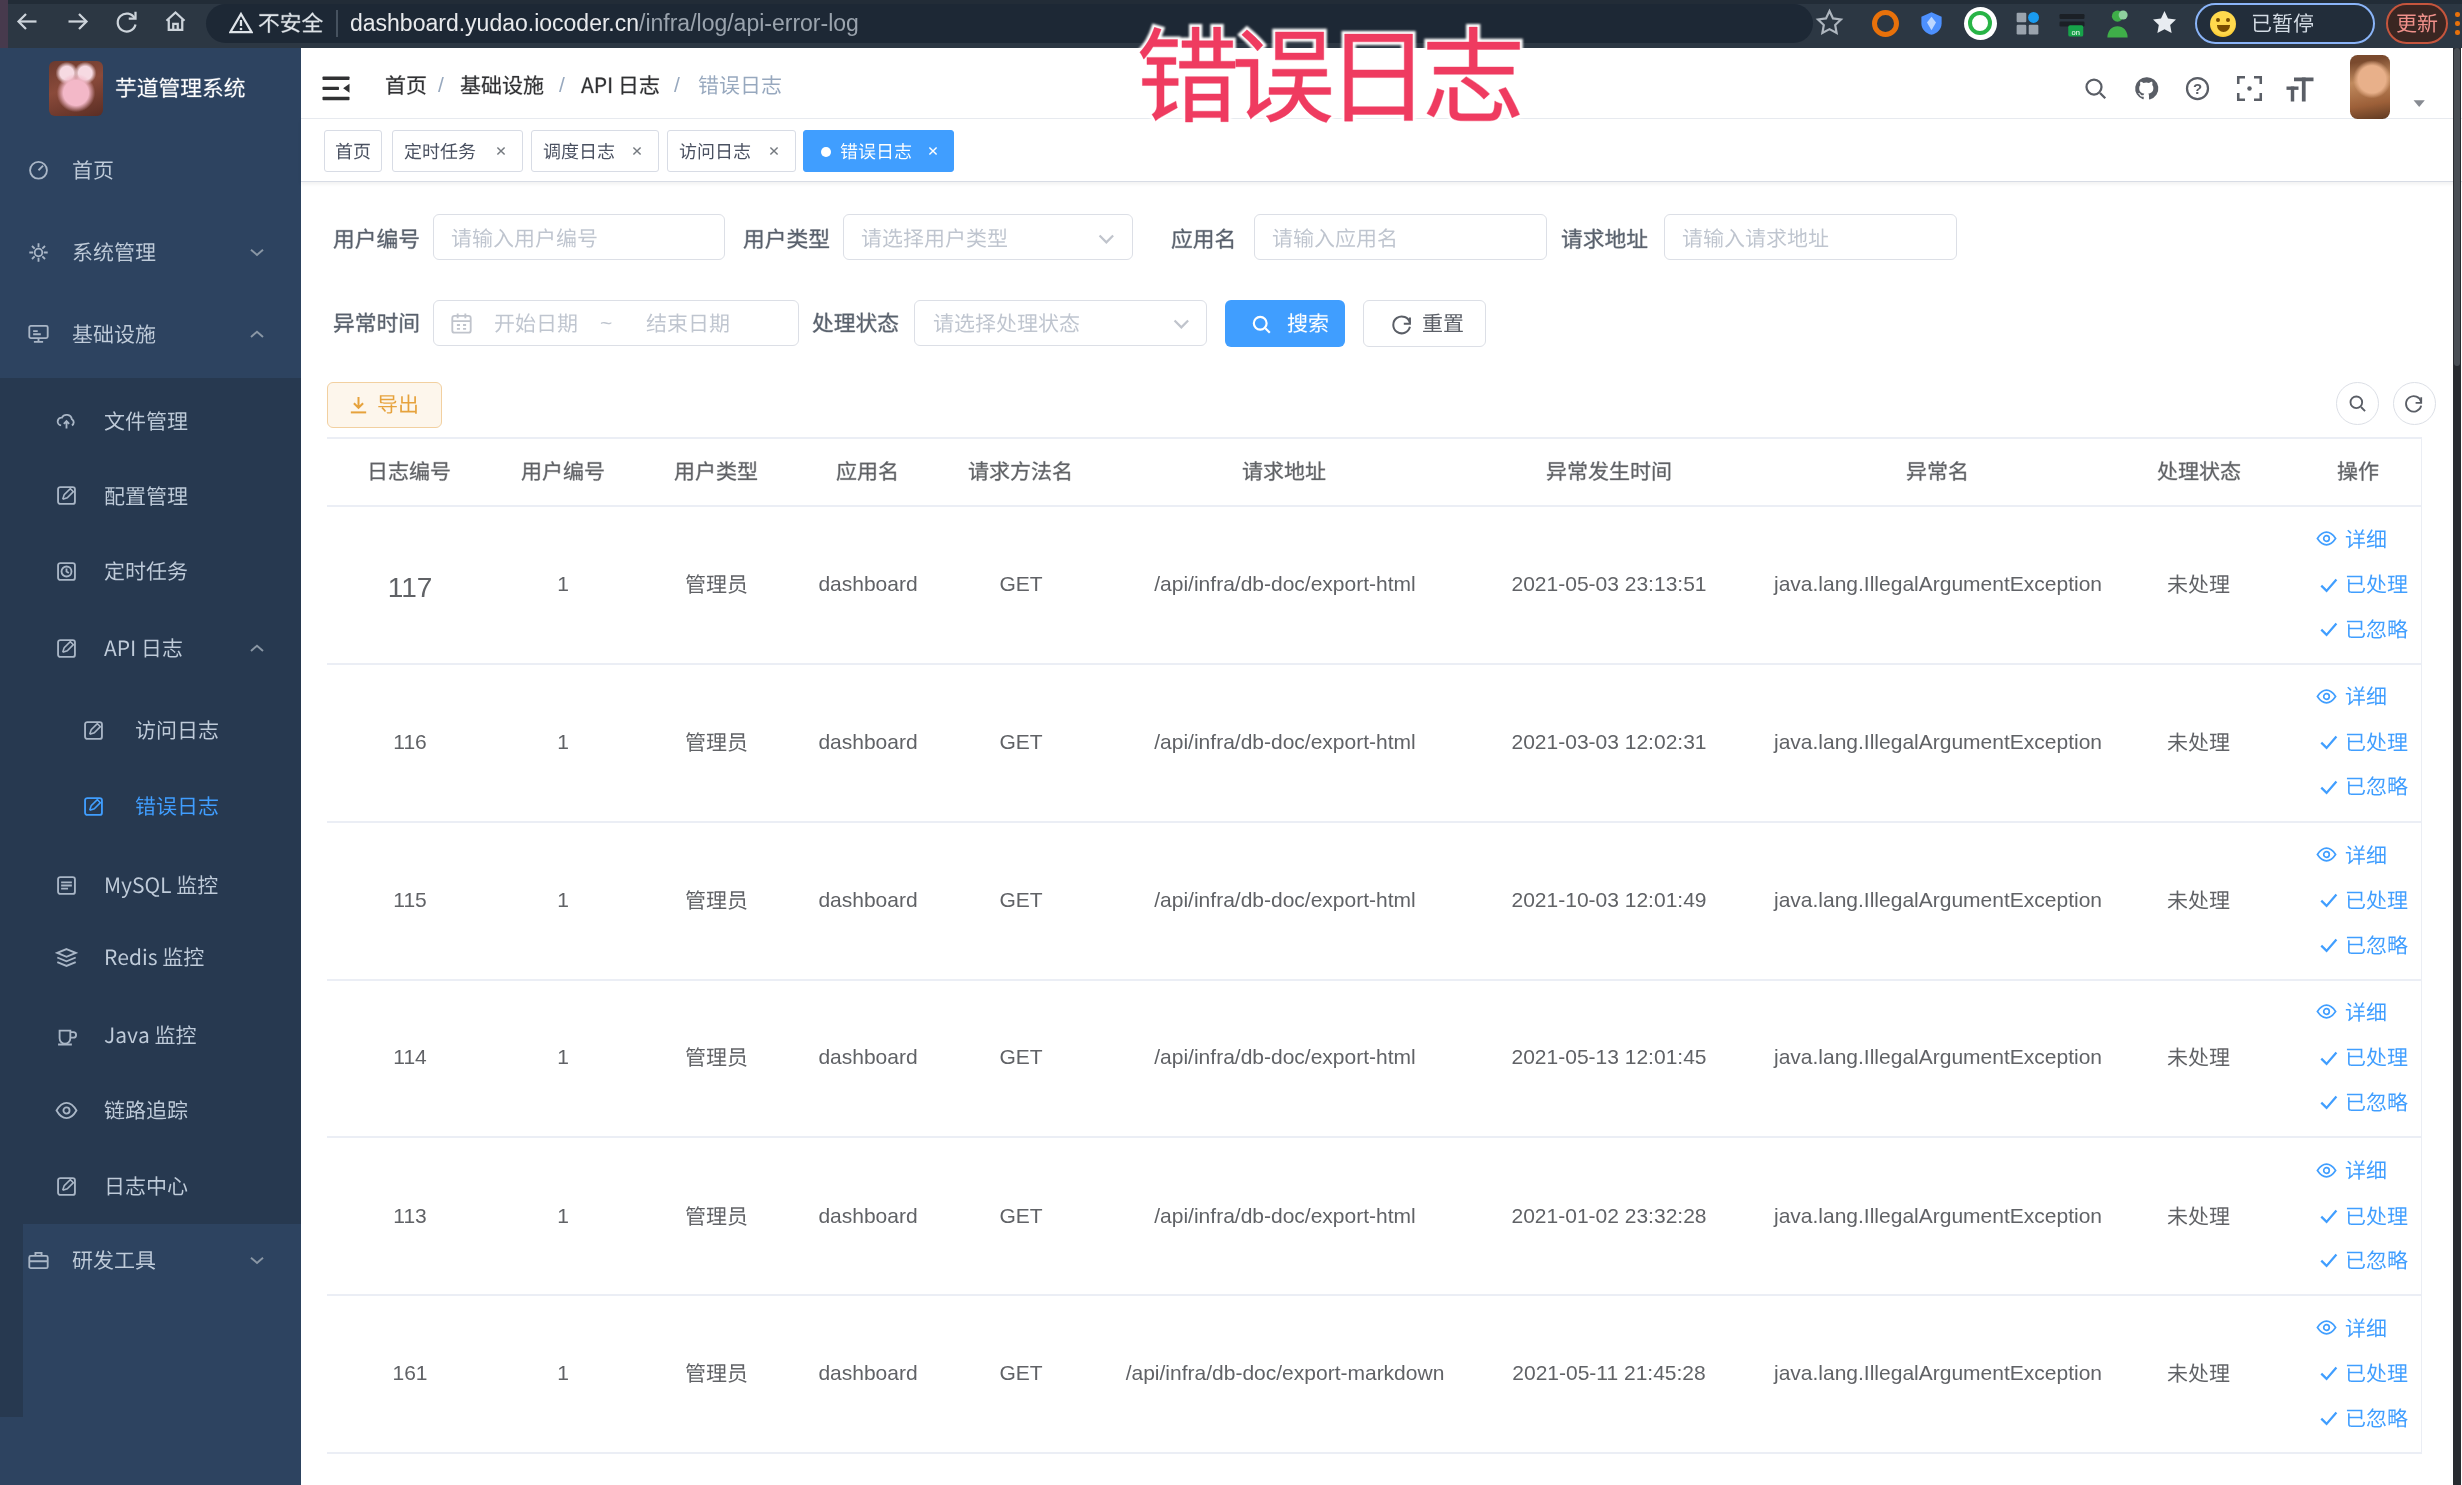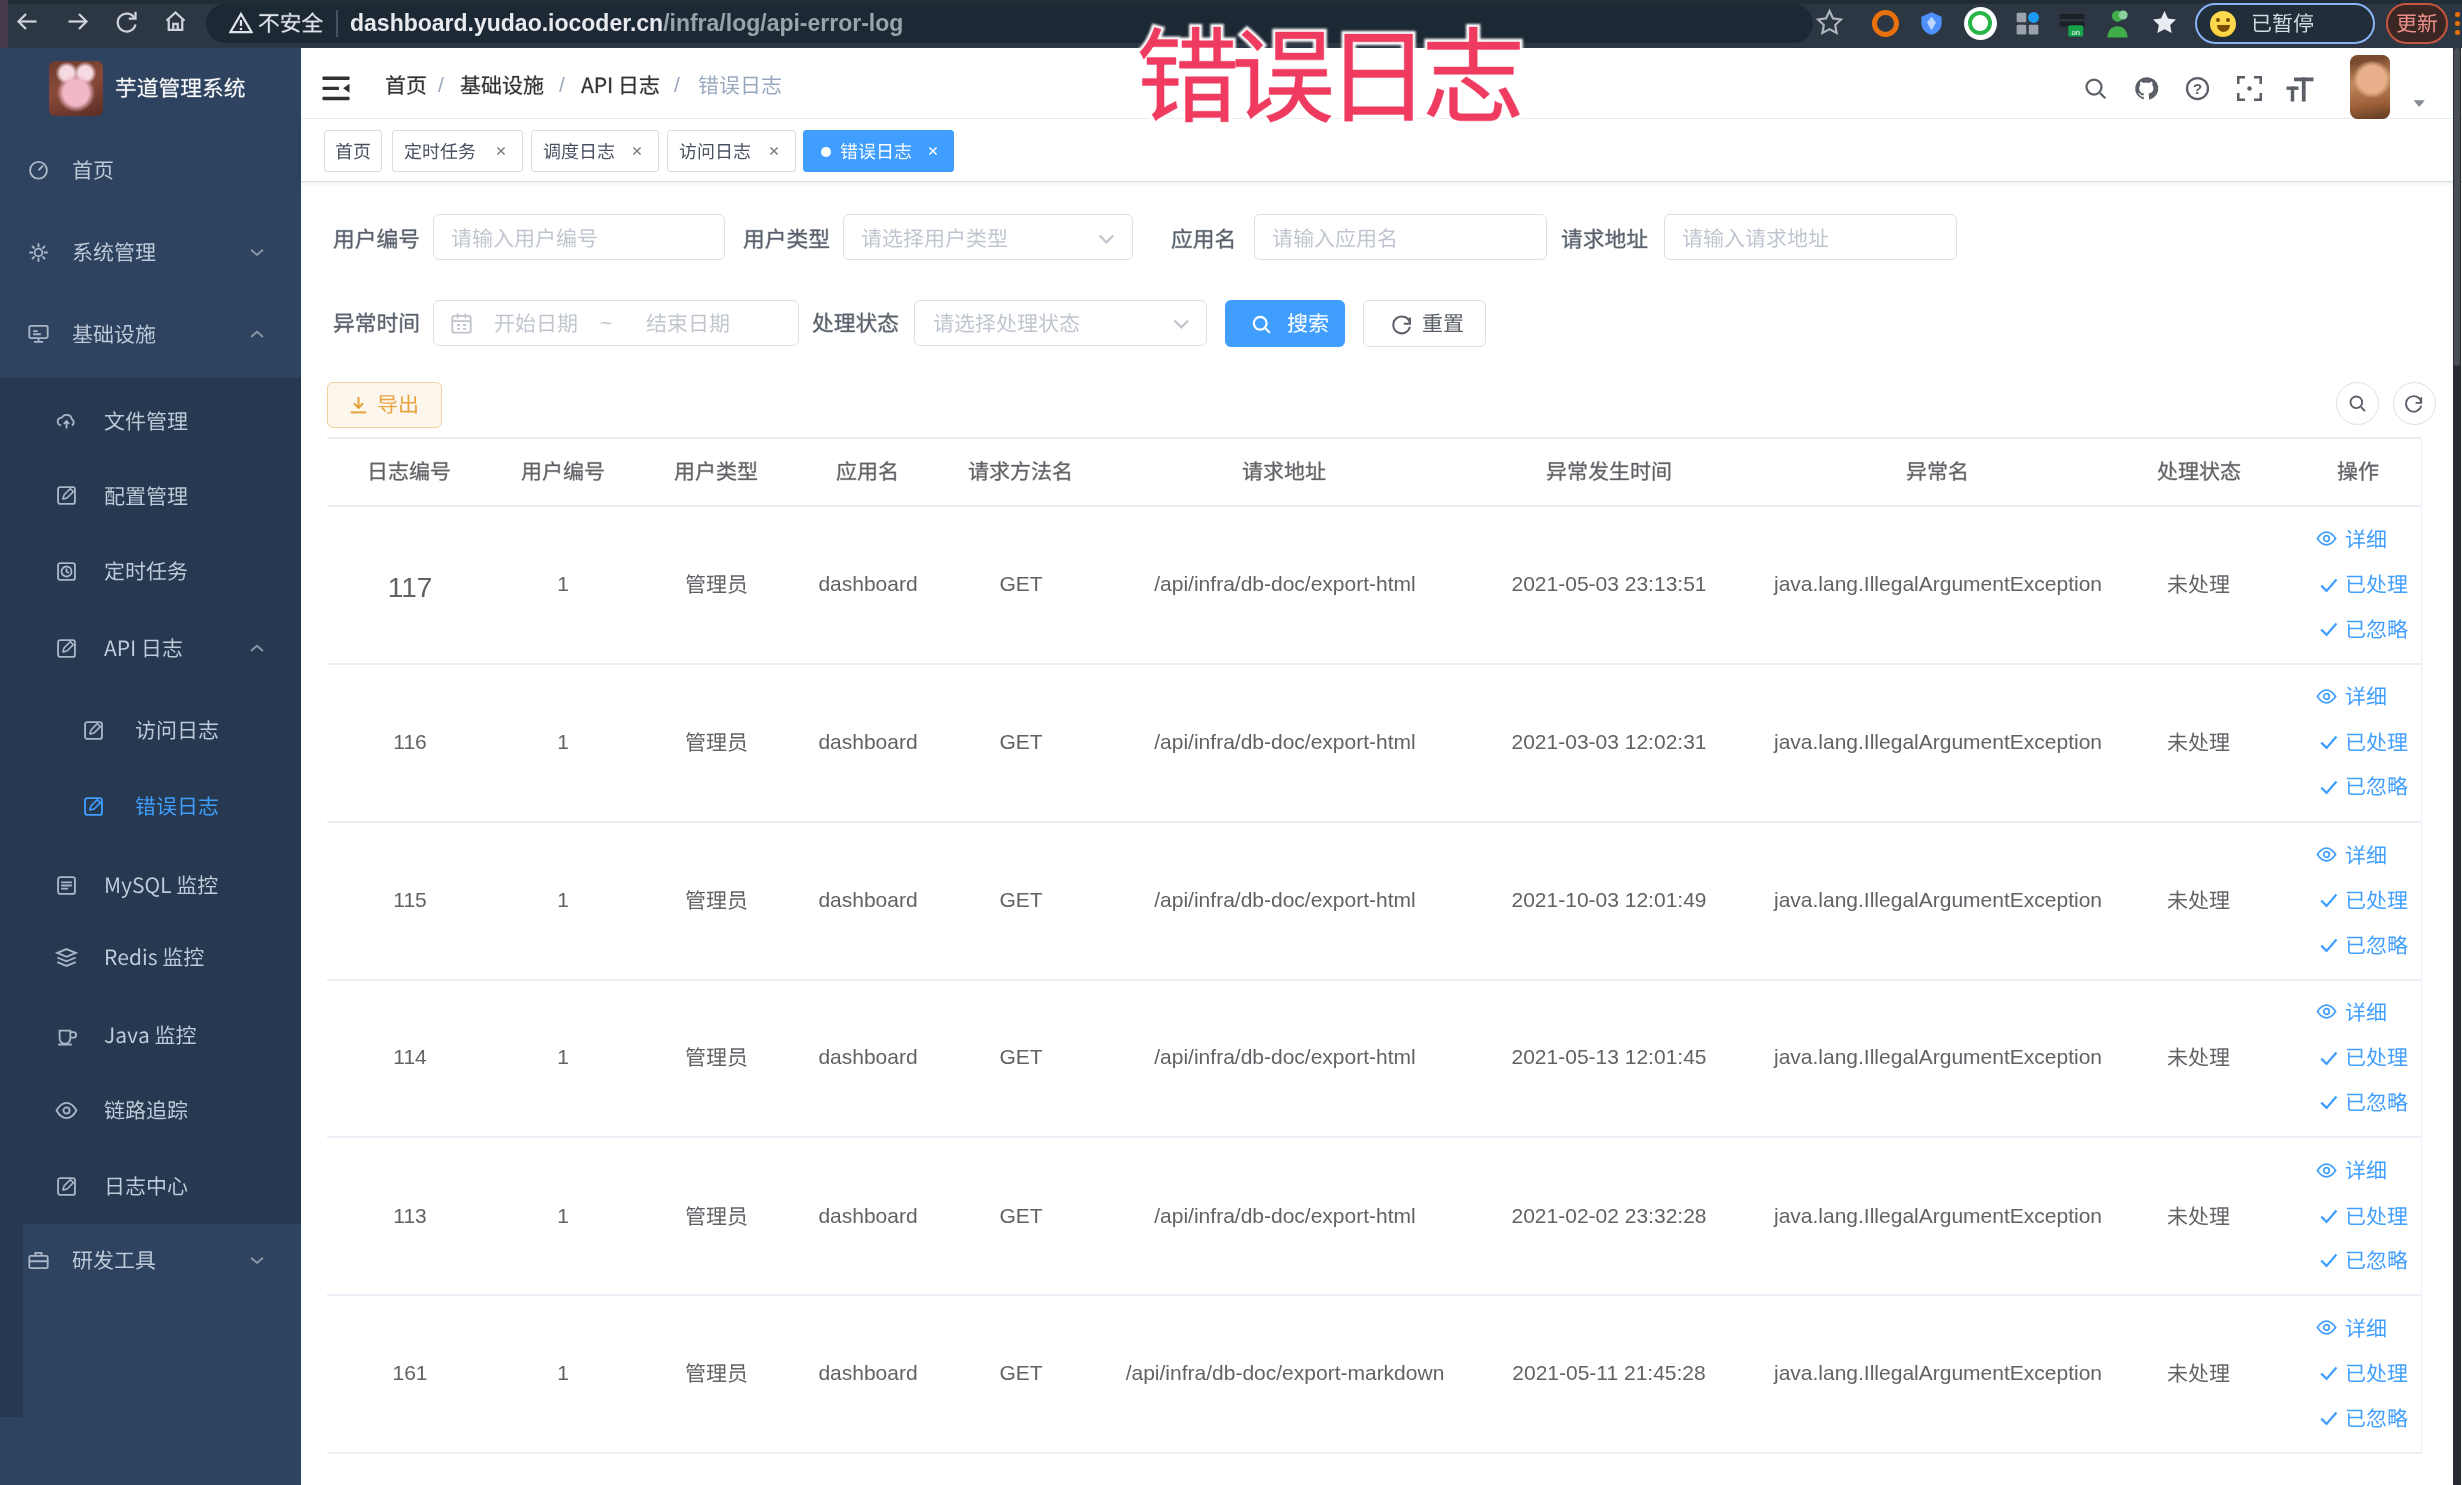--- a/index.html
+++ b/index.html
@@ -36,21 +36,21 @@
         <path d="M15 29v-8h6v8"></path>
       </g>
     </svg>
     <div class="abs" style="left:206px;top:3.8px;width:1607px;height:39px;background:#1d2835;border-radius:19.7px"></div>
     <svg class="abs" style="left:229px;top:10.6px" width="24" height="24" viewBox="0 0 32 32">
       <path d="M16 4 30 28H2Z" fill="none" stroke="#dfe4e9" stroke-width="3"></path>
       <path d="M16 12v8" stroke="#dfe4e9" stroke-width="3"></path>
       <circle cx="16" cy="24" r="1.8" fill="#dfe4e9"></circle>
     </svg>
     <div class="abs" style="left:336px;top:9.8px;width:1.5px;height:27px;background:#46525f"></div>
-    <div class="txt" style="left:350px;top:9.8px;font-size:23px;font-weight:bold;color:#e8eaed">dashboard.yudao.iocoder.cn<span style="color:#9aa3ad">/infra/log/api-error-log</span></div>
+    <div class="txt" style="left:350px;top:9.8px;font-size:23px;font-weight:normal;color:#e8eaed">dashboard.yudao.iocoder.cn<span style="color:#9aa3ad">/infra/log/api-error-log</span></div>
     <svg class="abs" style="left:1815px;top:7.6px" width="29" height="29" viewBox="0 0 24 24">
       <path d="M12 2.5 14.9 8.6 21.5 9.5 16.7 14.1 17.9 20.7 12 17.5 6.1 20.7 7.3 14.1 2.5 9.5 9.1 8.6Z" fill="none" stroke="#aeb6bf" stroke-width="1.8"></path>
     </svg>
     <div class="abs" style="left:1872px;top:9.8px;width:27px;height:27px;border-radius:50%;border:5.3px solid #e8710a"></div>
     <svg class="abs" style="left:1918px;top:9px" width="27" height="29" viewBox="0 0 24 24">
       <path d="M12 2 21 6v6c0 5-4 9-9 10-5-1-9-5-9-10V6Z" fill="#4d90fe"></path>
       <path d="M12 6l4 5-4 7-4-7Z" fill="#bcd6ff"></path>
     </svg>
     <div class="abs" style="left:1964px;top:6.8px;width:33px;height:33px;border-radius:50%;background:#fff"></div>
     <div class="abs" style="left:1968px;top:11.4px;width:24px;height:24px;border-radius:50%;border:4.5px solid #28b446"></div>
@@ -403,21 +403,21 @@
       <path d="M3 14l7 7L23 6" fill="none" stroke="#409eff" stroke-width="3"></path>
     </svg>
     <svg class="abs" style="left:2319px;top:1092px" width="19.7" height="19.7" viewBox="0 0 26 26">
       <path d="M3 14l7 7L23 6" fill="none" stroke="#409eff" stroke-width="3"></path>
     </svg>
     <div class="txt" style="left:410px;top:1204px;font-size:21px;color:#606266;transform:translateX(-50%)">113</div>
     <div class="txt" style="left:563px;top:1204px;font-size:21px;color:#606266;transform:translateX(-50%)">1</div>
     <div class="txt" style="left:868px;top:1204px;font-size:21px;color:#606266;transform:translateX(-50%)">dashboard</div>
     <div class="txt" style="left:1021px;top:1204px;font-size:21px;color:#606266;transform:translateX(-50%)">GET</div>
     <div class="txt" style="left:1285px;top:1204px;font-size:21px;color:#606266;transform:translateX(-50%)">/api/infra/db-doc/export-html</div>
-    <div class="txt" style="left:1609px;top:1204px;font-size:21px;color:#606266;transform:translateX(-50%)">2021-02-02 23:32:28</div>
+    <div class="txt" style="left:1609px;top:1204px;font-size:21px;color:#606266;transform:translateX(-50%)">2021-01-02 23:32:28</div>
     <div class="txt" style="left:1938px;top:1204px;font-size:21px;color:#606266;transform:translateX(-50%)">java.lang.IllegalArgumentException</div>
     <svg class="abs" style="left:2316px;top:1160px" width="21" height="21" viewBox="0 0 30 30">
       <g fill="none" stroke="#409eff" stroke-width="2.4">
         <path d="M2 15C6 9 11 6 15 6s9 3 13 9c-4 6-9 9-13 9S6 21 2 15Z"></path>
         <circle cx="15" cy="15" r="4"></circle>
       </g>
     </svg>
     <svg class="abs" style="left:2319px;top:1206px" width="19.7" height="19.7" viewBox="0 0 26 26">
       <path d="M3 14l7 7L23 6" fill="none" stroke="#409eff" stroke-width="3"></path>
     </svg>

